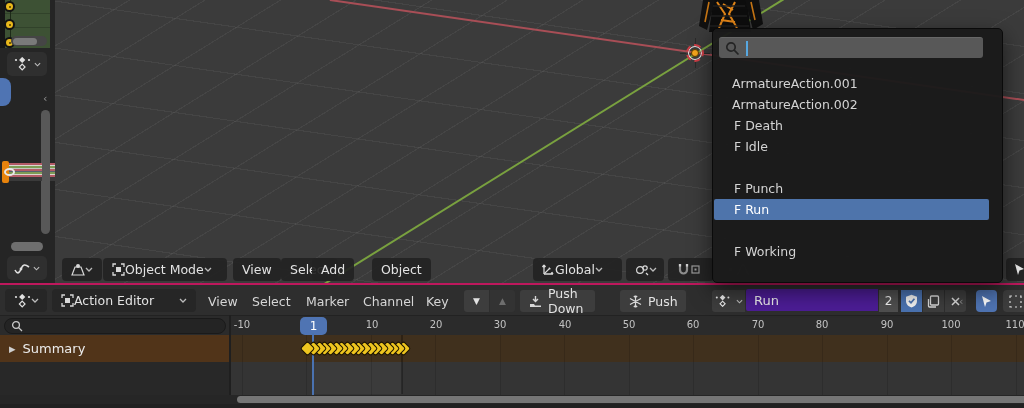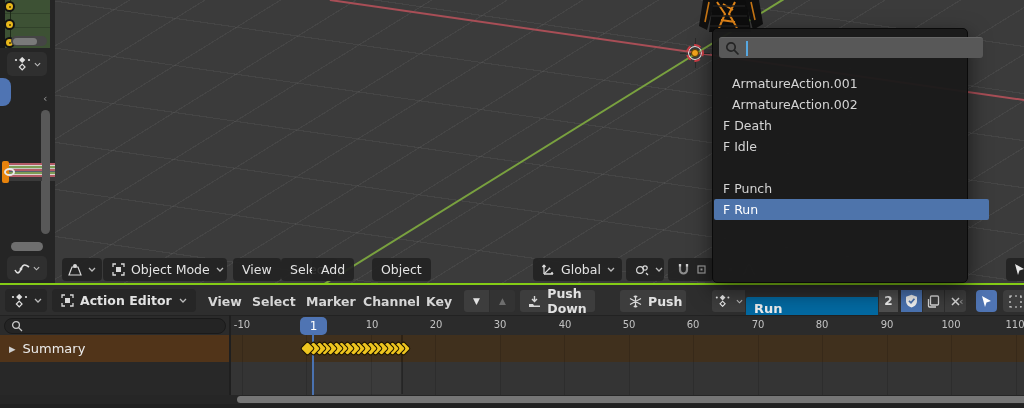--- a/index.html
+++ b/index.html
@@ -29,21 +29,21 @@
   #cursor3d .tickv{position:absolute;left:11.5px;width:1.5px;height:6px;background:#2a2a2a;}
   #cursor3d .tickh{position:absolute;top:11.5px;height:1.5px;width:6px;background:#2a2a2a;}
   #cursor3d .dot{position:absolute;left:8px;top:8px;width:8px;height:8px;border-radius:50%;
     background:#f5a construction623;background:#f6a61c;border:1.5px solid #5c3c00;}
 
   
   #character{left:640px;top:0;width:72px;height:32px;}
 
   
   .pill{
-    position:absolute;height:23px;display:flex;align-items:center;gap:6px;
+    position:absolute;height:23px;display:flex;align-items:center;
     background:rgba(35,35,35,0.92);border-radius:4px;padding:0 9px;color:#e2e2e2;
     font-size:12.5px;white-space:nowrap;
   }
   .flat-menu{position:absolute;top:0;height:32px;display:flex;align-items:center;color:#d6d6d6;font-size:12.5px;}
 
   
   #leftstrip{left:0;top:0;width:55px;height:283px;background:#252525;}
   #ls-dark-edge{left:0;top:0;width:5px;height:48px;background:#161616;}
   #ls-green{left:5px;top:0;width:45px;height:48px;background:#3d5134;}
   .ls-sep{position:absolute;left:5px;width:45px;height:1px;background:#31422a;}
@@ -62,42 +62,42 @@
   #ls-stripes2{left:50px;top:163px;width:5px;height:18px;background:linear-gradient(180deg,
      #b35a66 0 2px,#d8d8cf 2px 3px,#7d9c55 3px 5px,#c4c4bc 5px 6px,#b35a66 6px 8px,
      #55636f 8px 9px,#7d9c55 9px 11px,#d8d8cf 11px 12px,#b35a66 12px 14px,#3a3a3a 14px 18px);}
   #ls-orange{left:2px;top:161px;width:7px;height:22px;background:#e8830c;border-radius:2px;}
   #ls-oval{left:4px;top:168px;width:11px;height:8px;border:2px solid #e8e8e8;border-radius:50%;background:transparent;}
   #ls-hscroll2{left:11px;top:242px;width:32px;height:9px;background:#6e6e6e;border-radius:5px;}
   #ls-chev{left:43px;top:92px;color:#909090;font-size:11px;}
 
   
   #popup{
-    left:712px;top:28px;width:256px;height:255px;z-index:50;
+    left:712px;top:28px;width:291px;height:255px;z-index:50;
     background:rgba(26,26,26,0.96);border:1px solid #0a0a0a;border-radius:5px;
     box-shadow:0 8px 22px rgba(0,0,0,0.55);
   }
   #popup-search{
     position:absolute;left:6px;top:8px;width:264px;height:21px;background:#585858;
     border-radius:3px;border-top:1px solid #676767;display:flex;align-items:center;padding:0 6px;gap:6px;
   }
   #popup-caret{width:2px;height:15px;background:#57a7e0;}
   .pop-row{
     position:absolute;left:1px;width:275px;height:21px;display:flex;align-items:center;
-    padding-left:9px;color:#d4d4d4;font-size:12.5px;
+    padding-left:20px;color:#d4d4d4;font-size:12.5px;
   }
   .pop-row.indent{padding-left:18px;}
   .pop-row.selected{background:#4e74ab;color:#ffffff;border-radius:2px;}
 
   
-  #ds-header{left:0;top:283px;width:1024px;height:32px;background:#2e2e2e;border-top:2px solid #84cc16;font-weight:bold;}
+  #ds-header{left:0;top:283px;width:1024px;height:32px;background:#2e2e2e;border-top:2px solid #be185d;}
   #ds-header .pill{top:4px;background:#262626;}
   .btn-grey{position:absolute;top:5px;height:22px;background:#3d3d3d;border-radius:3px;
     display:flex;align-items:center;justify-content:center;font-size:12.5px;gap:6px;color:#e2e2e2;}
-  #name-field{position:absolute;left:746px;top:12px;width:132px;height:22px;background:#0369a1;
+  #name-field{position:absolute;left:746px;top:4px;width:132px;height:22px;background:#4c1d95;
     display:flex;align-items:center;padding:0 8px;color:#ececec;border-radius:2px 0 0 2px;}
   #user-count{position:absolute;left:879px;top:5px;width:19px;height:22px;background:#4f4f4f;
     display:flex;align-items:center;justify-content:center;color:#f0f0f0;font-size:12px;}
   .sq-btn{position:absolute;top:5px;width:21px;height:22px;background:#3d3d3d;
     display:flex;align-items:center;justify-content:center;}
 
   
   #ruler{left:0;top:315px;width:1024px;height:20px;background:#2b2b2b;border-top:1px solid #222;}
   #chan-search{position:absolute;left:4px;top:2px;width:222px;height:16px;background:#242424;
     border:1px solid #1a1a1a;border-radius:9px;display:flex;align-items:center;padding:0 6px;}
@@ -543,15 +543,18 @@
       </div>
     <div class="pop-row" style="top:107px">
         <span>F Idle</span>
       </div>
     <div class="pop-row" style="top:149px">
         <span>F Punch</span>
       </div>
     <div class="pop-row selected" style="top:170px">
         <span>F Run</span>
       </div>
+    <div class="pop-row" style="top:212px">
+        <span>F Working</span>
+      </div>
   </div>
 
 </div>
 
 </body></html>

